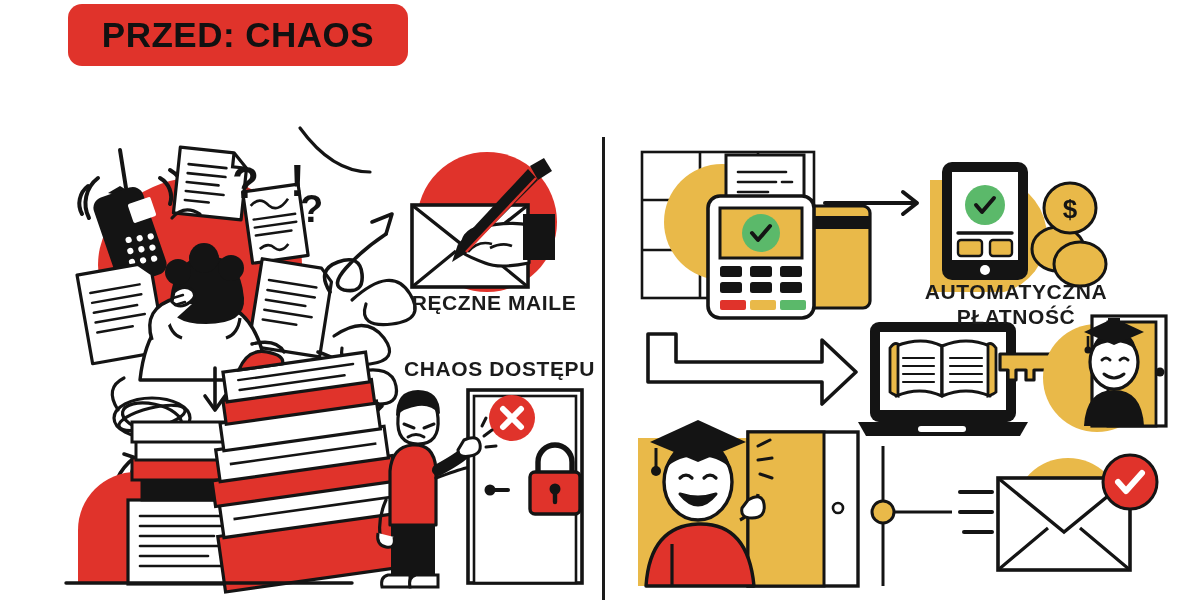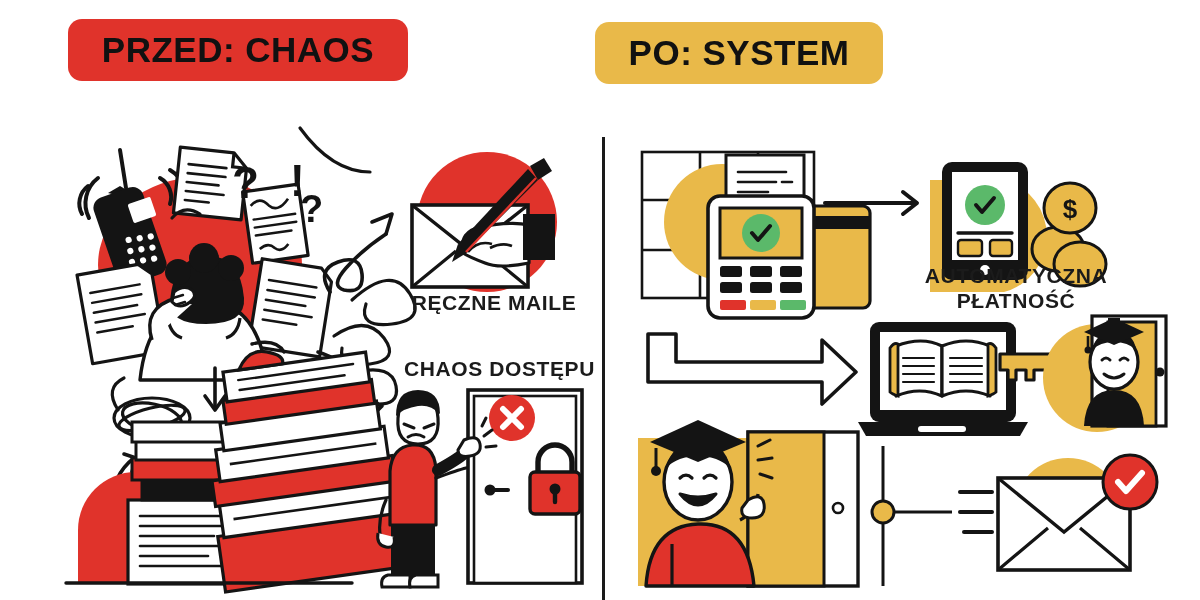--- a/index.html
+++ b/index.html
@@ -9,21 +9,21 @@
   }
   #canvas{position:relative;width:1200px;height:600px;background:#fff;}
 
   
   .badge{
     position:absolute;display:flex;align-items:center;justify-content:center;
     border-radius:14px;font-weight:bold;letter-spacing:0.5px;
     font-size:35px;color:#111111;white-space:nowrap;
     font-family:"Liberation Sans",sans-serif;
   }
-  #badge-before{left:68px;top:19px;width:340px;height:62px;background:#E0332B;}
+  #badge-before{left:68px;top:4px;width:340px;height:62px;background:#E0332B;}
   #badge-after{left:595px;top:22px;width:288px;height:62px;background:#E9B949;}
 
   
   #divider{position:absolute;left:602px;top:137px;width:3px;height:463px;background:#1a1a1a;}
 
   
   .caption{
     position:absolute;font-weight:bold;color:#1b1b1b;
     font-size:21px;letter-spacing:0.6px;text-align:center;white-space:nowrap;
     font-family:"Liberation Sans",sans-serif;
@@ -33,21 +33,20 @@
   .art{position:absolute;}
   svg{display:block;overflow:visible;}
 </style>
 </head>
 <body>
 
 <div id="canvas">
 
   <div id="badge-before" class="badge">PRZED: CHAOS</div>
 
-  <div id="badge-after" class="badge">PO: SYSTEM</div>
 
   <div id="divider"></div>
 
   <div class="art" style="left:0;top:0;width:600px;height:600px;">
     <svg width="600" height="600" viewBox="0 0 600 600">
 
       <ellipse cx="200" cy="265" rx="102" ry="88" fill="#E0332B"></ellipse>
 
       <g fill="#141414">
         <path d="M108 193 l12 -7 l5 3 l-1 8 z"></path>
@@ -458,20 +457,20 @@
         <path d="M398 478 l66 54 l66 -54" fill="none" stroke="#141414" stroke-width="3.4"></path>
         <path d="M398 570 l50 -42 M530 570 l-50 -42" fill="none" stroke="#141414" stroke-width="3.2"></path>
       </g>
       <g>
         <circle cx="530" cy="482" r="27" fill="#E0332B" stroke="#141414" stroke-width="3"></circle>
         <path d="M518 482 l8 9 l16 -18" fill="none" stroke="#fff" stroke-width="6" stroke-linecap="round" stroke-linejoin="round"></path>
       </g>
     </svg>
   </div>
 
-  <div class="caption two-line" style="left:916px;top:264px;width:200px;">
+  <div class="caption two-line" style="left:916px;top:280px;width:200px;">
     <div>AUTOMATYCZNA</div>
     <div>PŁATNOŚĆ</div>
   </div>
 
 
 
 </div>
 
 </body></html>

